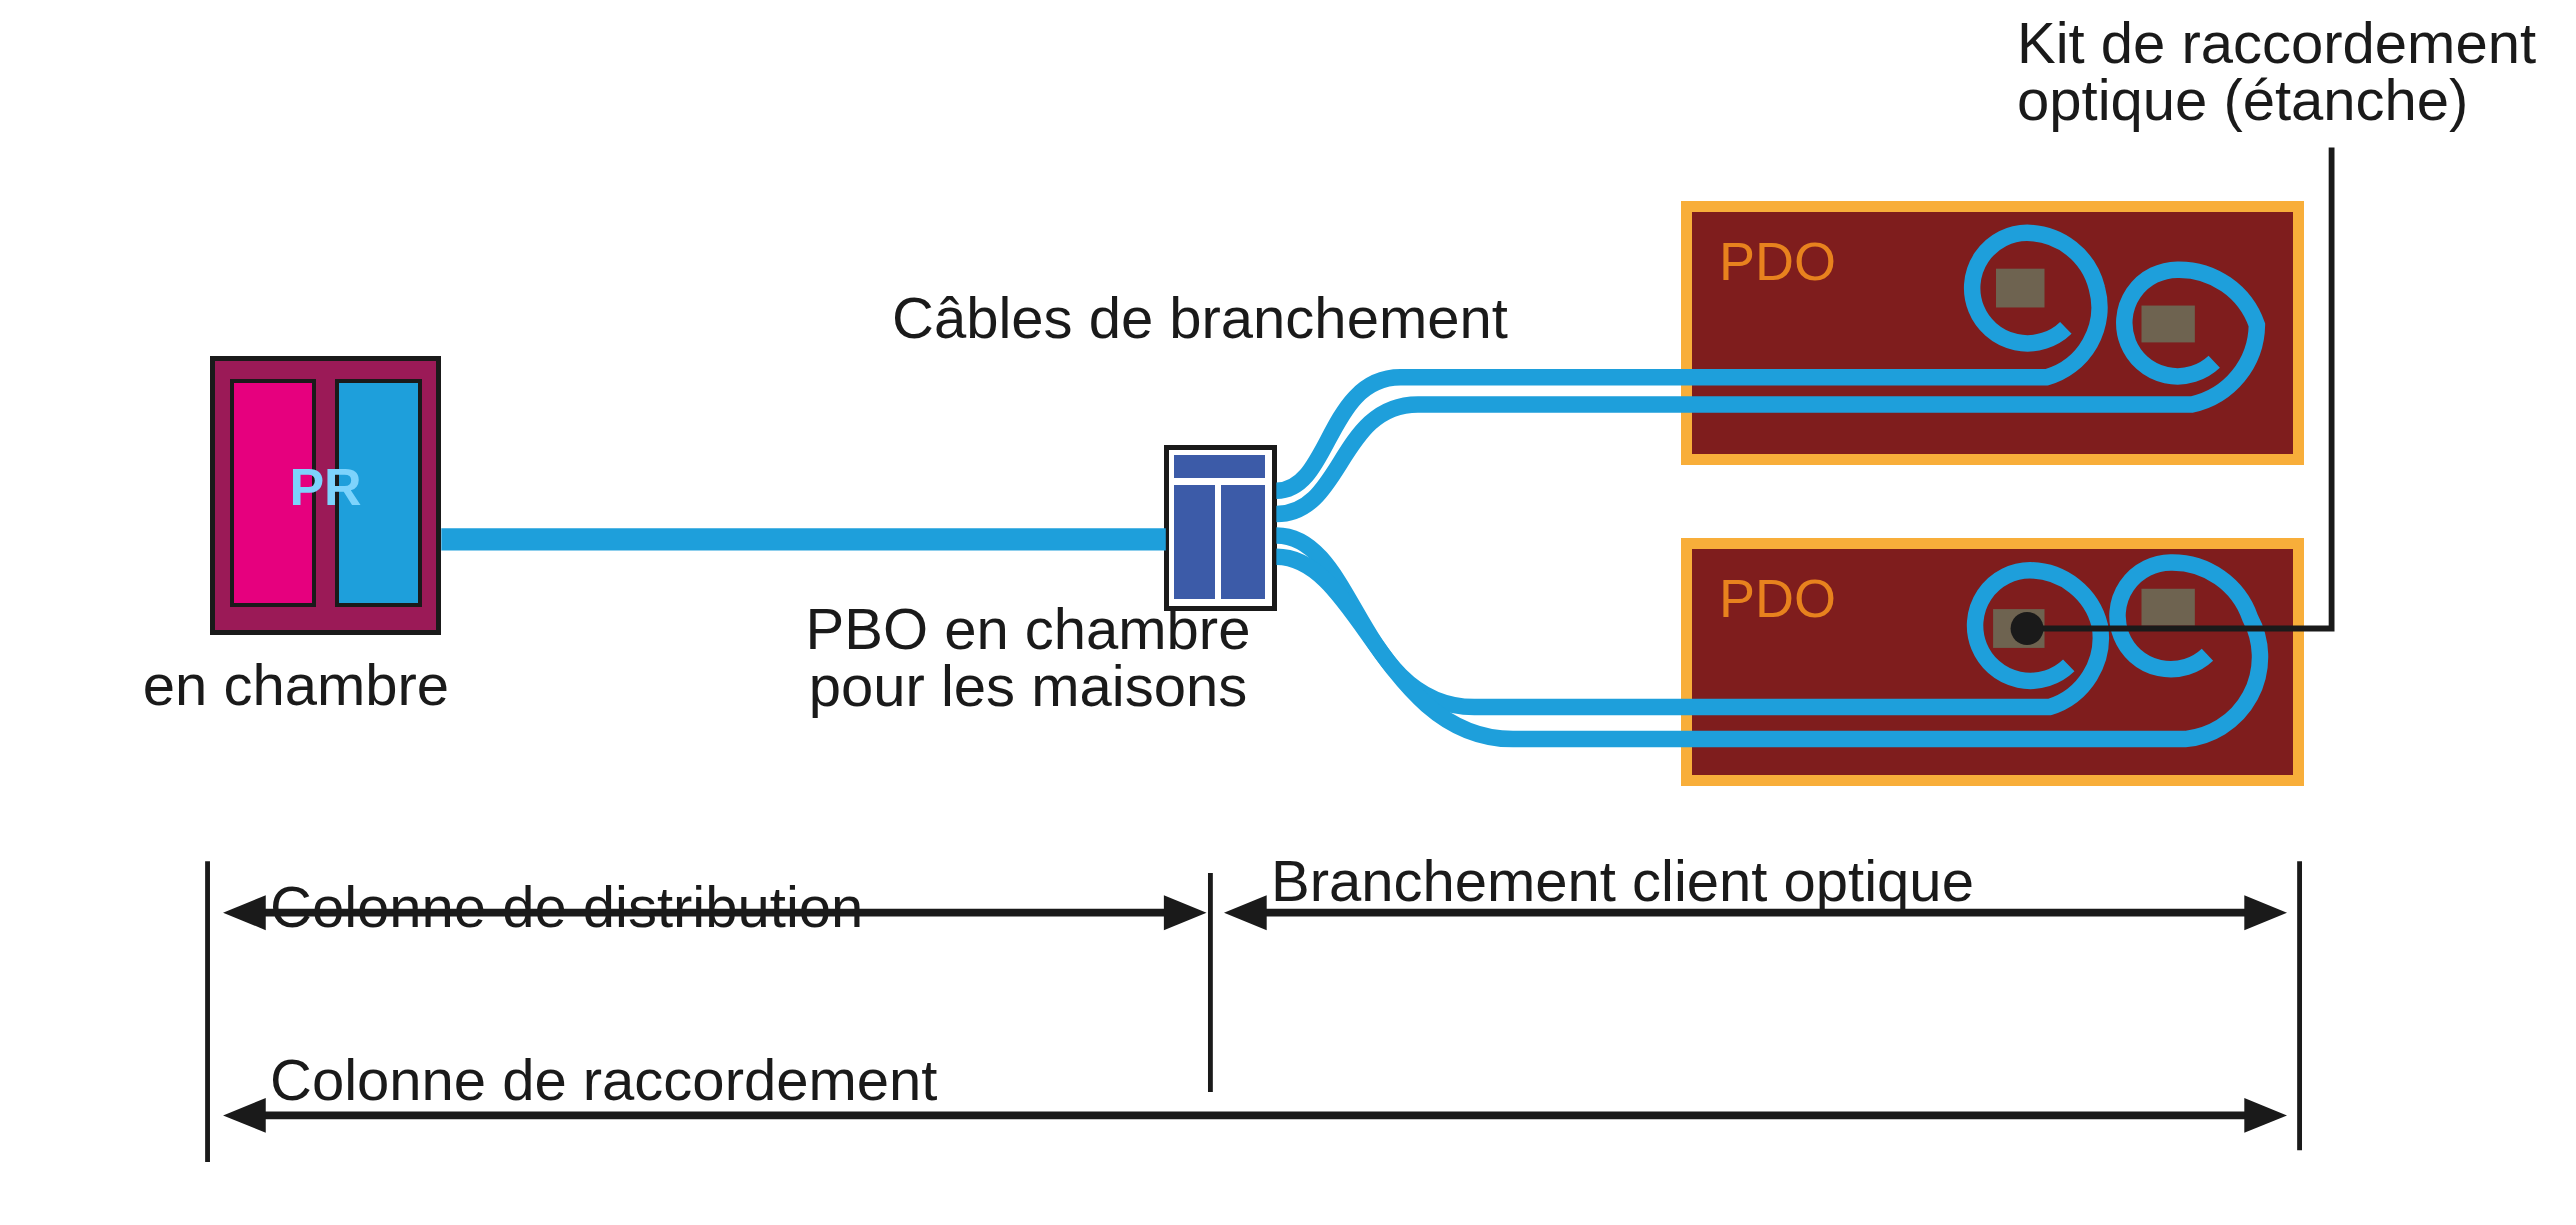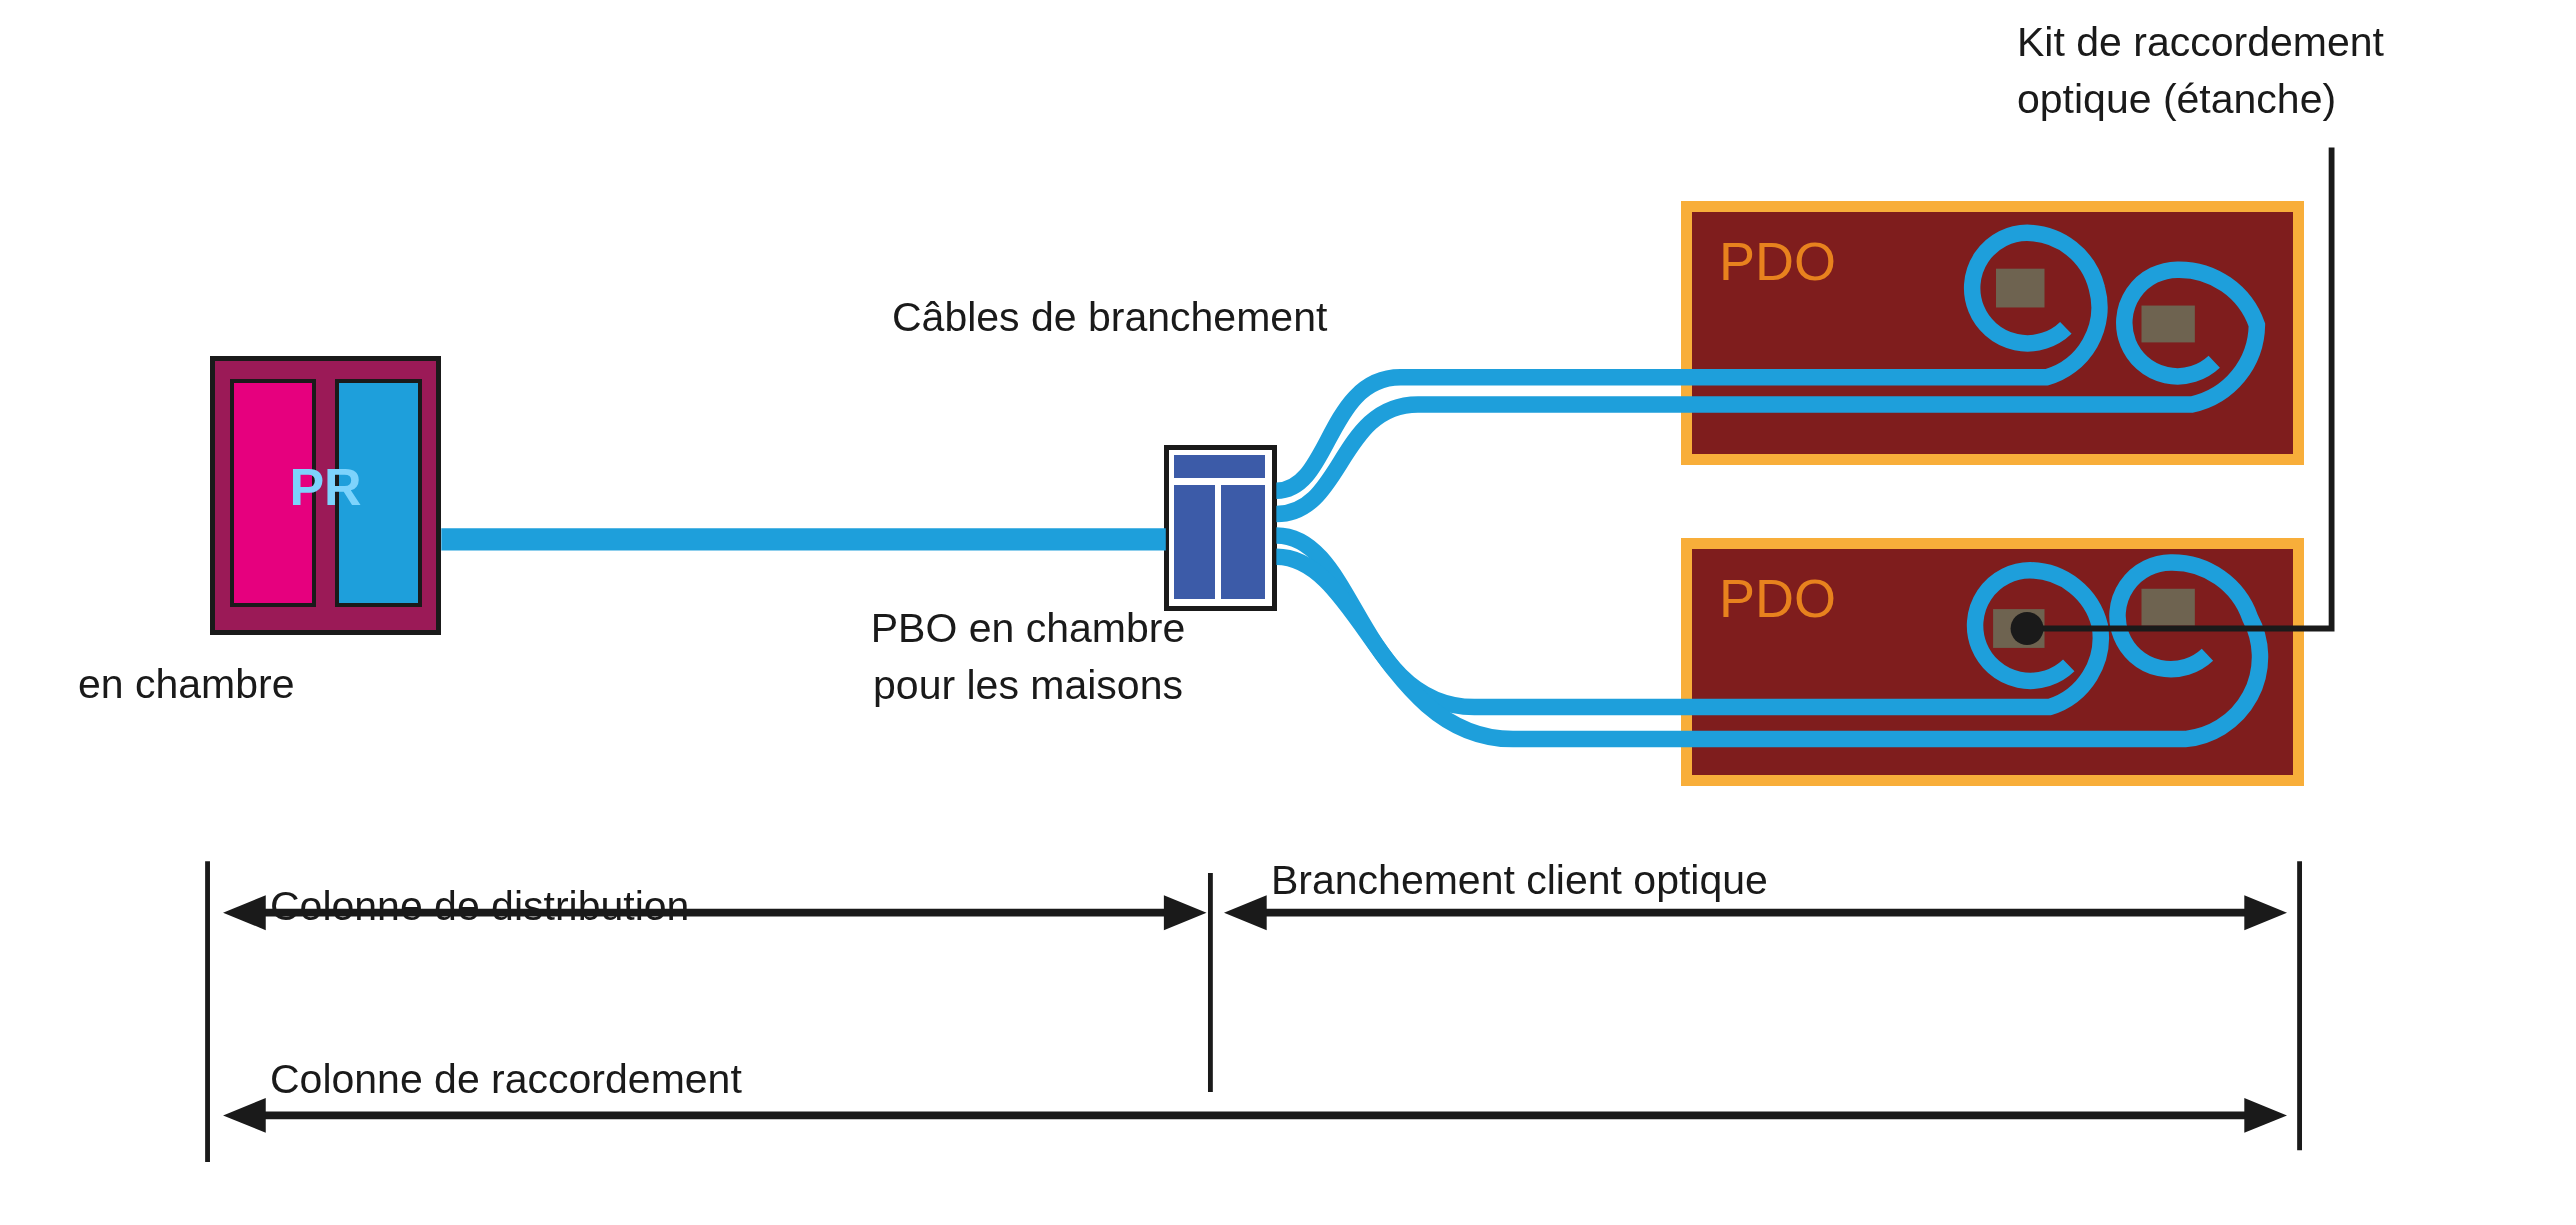--- a/index.html
+++ b/index.html
@@ -6,21 +6,21 @@
   .stage{
     position:relative;
     width:2576px;height:1226px;
     background:#ffffff;
     font-family:"Liberation Sans", sans-serif;
     color:#1a1a1a;
     overflow:hidden;
   }
   .lbl{
     position:absolute;
-    font-size:41px;
+    font-size:58px;
     line-height:57px;
     color:#1a1a1a;
     white-space:pre-line;
   }
   
   .pr-box{
     position:absolute;left:210px;top:356px;width:231px;height:279px;
     background:#9b1a57;border:5.8px solid #1a1a1a;box-sizing:border-box;
   }
   .pr-pink{
@@ -67,21 +67,21 @@
 </head>
 <body>
 
 <div class="stage">
 
   <div class="pr-box">
     <div class="pr-pink"></div>
     <div class="pr-blue"></div>
     <div class="pr-label">PR</div>
   </div>
-  <div class="lbl" style="left:78px;top:656px;width:436px;text-align:left;">en chambre</div>
+  <div class="lbl" style="left:78px;top:656px;width:436px;text-align:center;">en chambre</div>
 
   <div class="pbo-box">
     <div class="pbo-cell pbo-cell-top"></div>
     <div class="pbo-cell pbo-cell-left"></div>
     <div class="pbo-cell pbo-cell-right"></div>
   </div>
   <div class="lbl" style="left:795px;top:600px;width:466px;text-align:center;">PBO en chambre
 pour les maisons</div>
 
   <div class="lbl" style="left:892px;top:289px;">Câbles de branchement</div>

